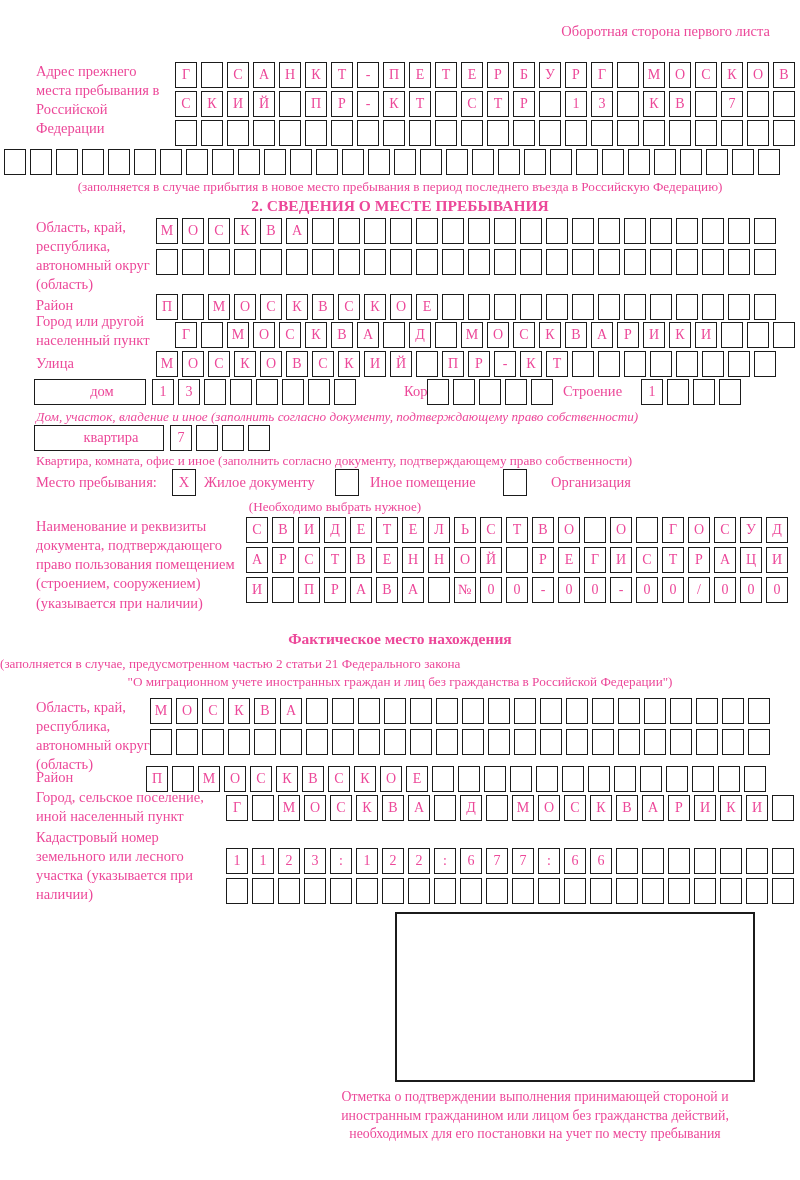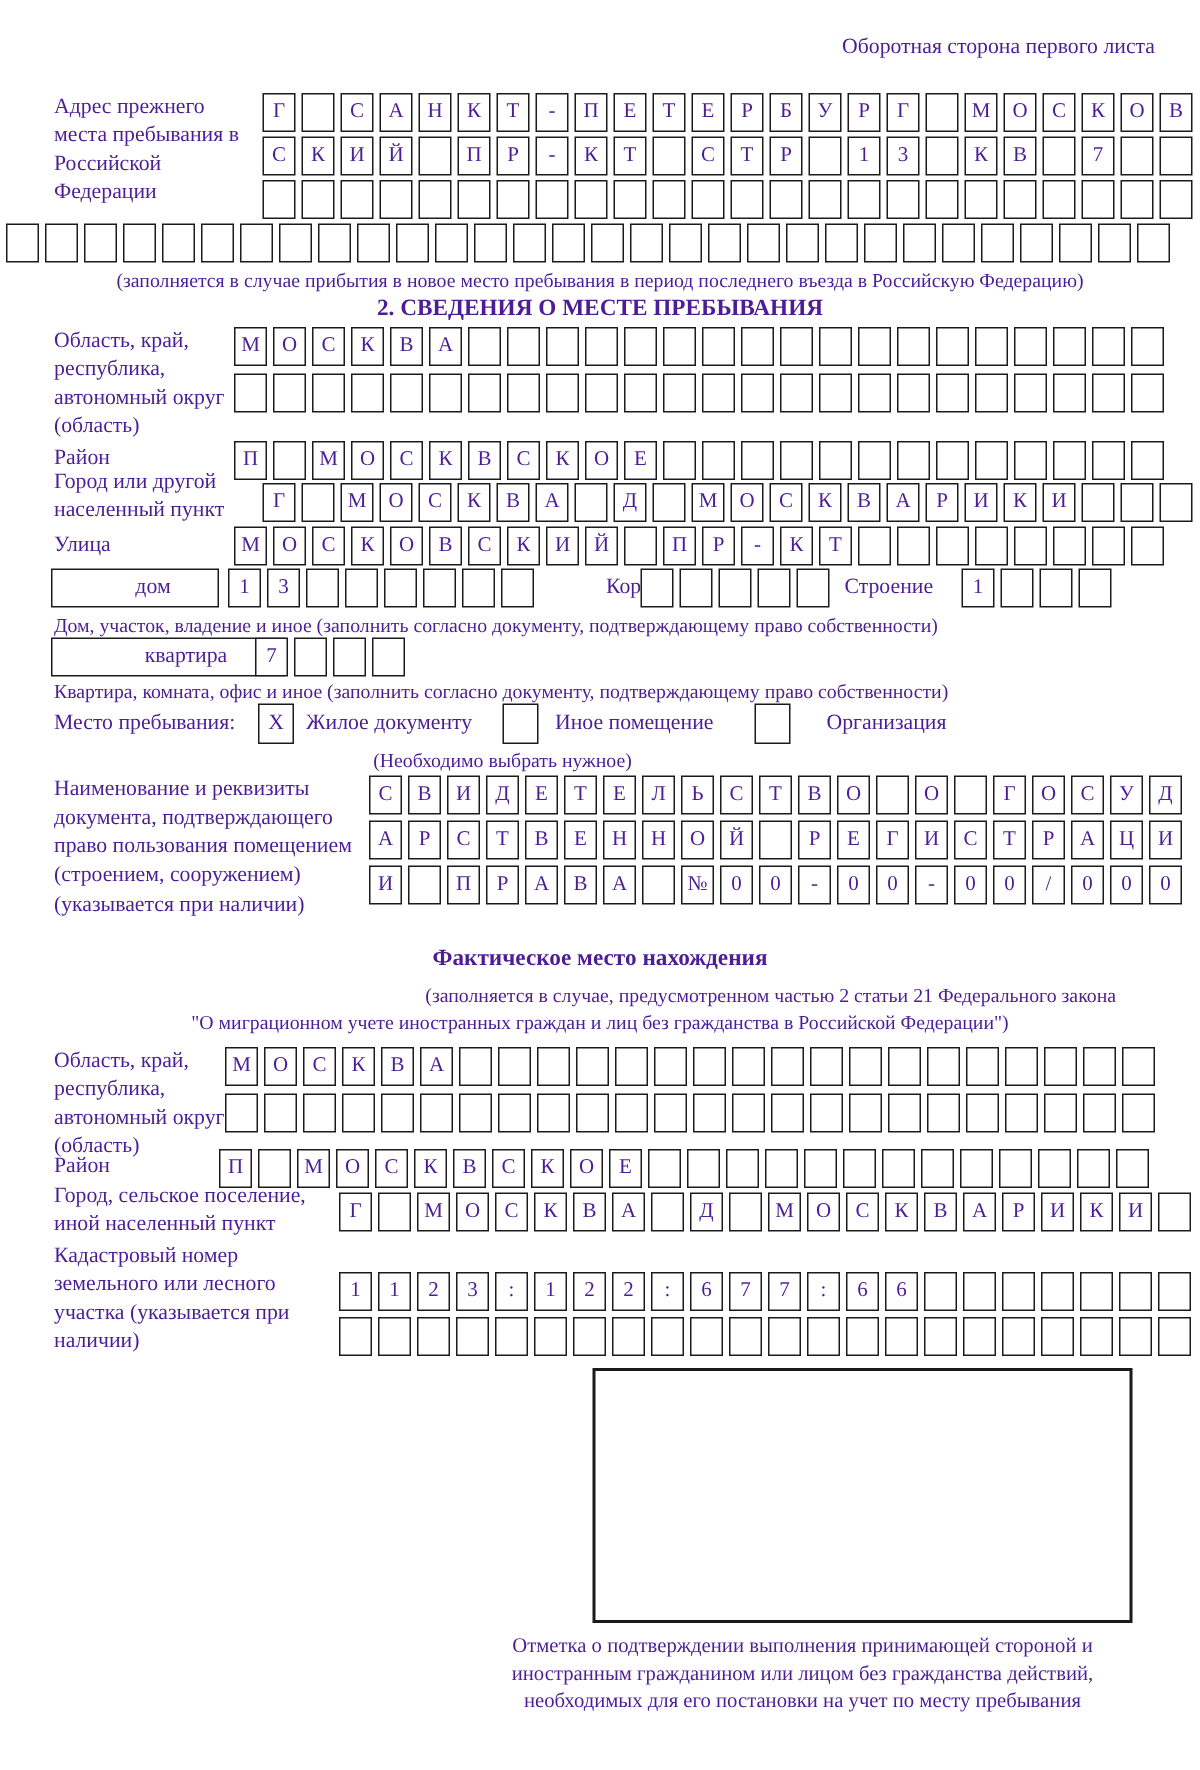--- a/index.html
+++ b/index.html
@@ -1,18 +1,18 @@
 <!DOCTYPE html>
 <html><head>
 <meta charset="utf-8">
 <style>
   html,body{margin:0;padding:0;background:#fff;}
   .page{
     position:relative;width:800px;height:1180px;background:#ffffff;
-    font-family:"Liberation Serif","DejaVu Serif",serif;color:#4c1d95;
+    font-family:"Liberation Serif","DejaVu Serif",serif;color:#ec4899;
     overflow:hidden;
     border-radius:15px;
   }
   .abs{position:absolute;}
   .lbl{font-size:14.5px;line-height:1.32;}
   .cap{font-size:13.2px;line-height:1.35;}
   .title{font-size:15.5px;font-weight:bold;text-align:center;}
   .cellrow{position:absolute;display:flex;gap:4px;}
   .cell{
     box-sizing:border-box;width:22px;height:26px;flex:0 0 22px;
@@ -314,23 +314,23 @@
       <span class="cell"></span>
     </div>
   <div class="abs lbl" style="left:563px;top:382px;">Строение</div>
   <div class="cellrow" style="left:641px;top:379px;">
       <span class="cell">1</span>
       <span class="cell"></span>
       <span class="cell"></span>
       <span class="cell"></span>
     </div>
 
-  <div class="abs cap" style="left:36px;top:408px;width:740px;">Дом, участок, владение и иное (заполнить согласно документу, подтверждающему право собственности)</div>
-
-  <div class="abs wideBox" style="left:34px;top:425px;width:156px;">квартира</div>
+  <div class="abs cap" style="left:36px;top:408px;width:740px;font-style:italic;">Дом, участок, владение и иное (заполнить согласно документу, подтверждающему право собственности)</div>
+
+  <div class="abs wideBox" style="left:34px;top:425px;width:130px;">квартира</div>
   <div class="cellrow" style="left:170px;top:425px;">
       <span class="cell">7</span>
       <span class="cell"></span>
       <span class="cell"></span>
       <span class="cell"></span>
     </div>
 
   <div class="abs cap" style="left:36px;top:452px;width:740px;">Квартира, комната, офис и иное (заполнить согласно документу, подтверждающему право собственности)</div>
 
   <div class="abs lbl" style="left:36px;top:473px;">Место пребывания:</div>
@@ -407,21 +407,21 @@
       <span class="cell">-</span>
       <span class="cell">0</span>
       <span class="cell">0</span>
       <span class="cell">/</span>
       <span class="cell">0</span>
       <span class="cell">0</span>
       <span class="cell">0</span>
     </div>
 
   <div class="abs title" style="left:0;top:630px;width:800px;">Фактическое место нахождения</div>
-  <div class="abs cap" style="left:0;top:655px;width:744px;text-align:right;">(заполняется в случае, предусмотренном частью 2 статьи 21 Федерального закона</div>
+  <div class="abs cap" style="left:0;top:655px;width:744px;text-align:left;">(заполняется в случае, предусмотренном частью 2 статьи 21 Федерального закона</div>
   <div class="abs cap" style="left:0;top:673px;width:800px;text-align:center;">"О миграционном учете иностранных граждан и лиц без гражданства в Российской Федерации")</div>
 
   <div class="abs lbl" style="left:36px;top:698px;width:145px;">Область, край, республика, автономный округ (область)</div>
   <div class="cellrow" style="left:150px;top:698px;">
       <span class="cell">М</span>
       <span class="cell">О</span>
       <span class="cell">С</span>
       <span class="cell">К</span>
       <span class="cell">В</span>
       <span class="cell">А</span>

